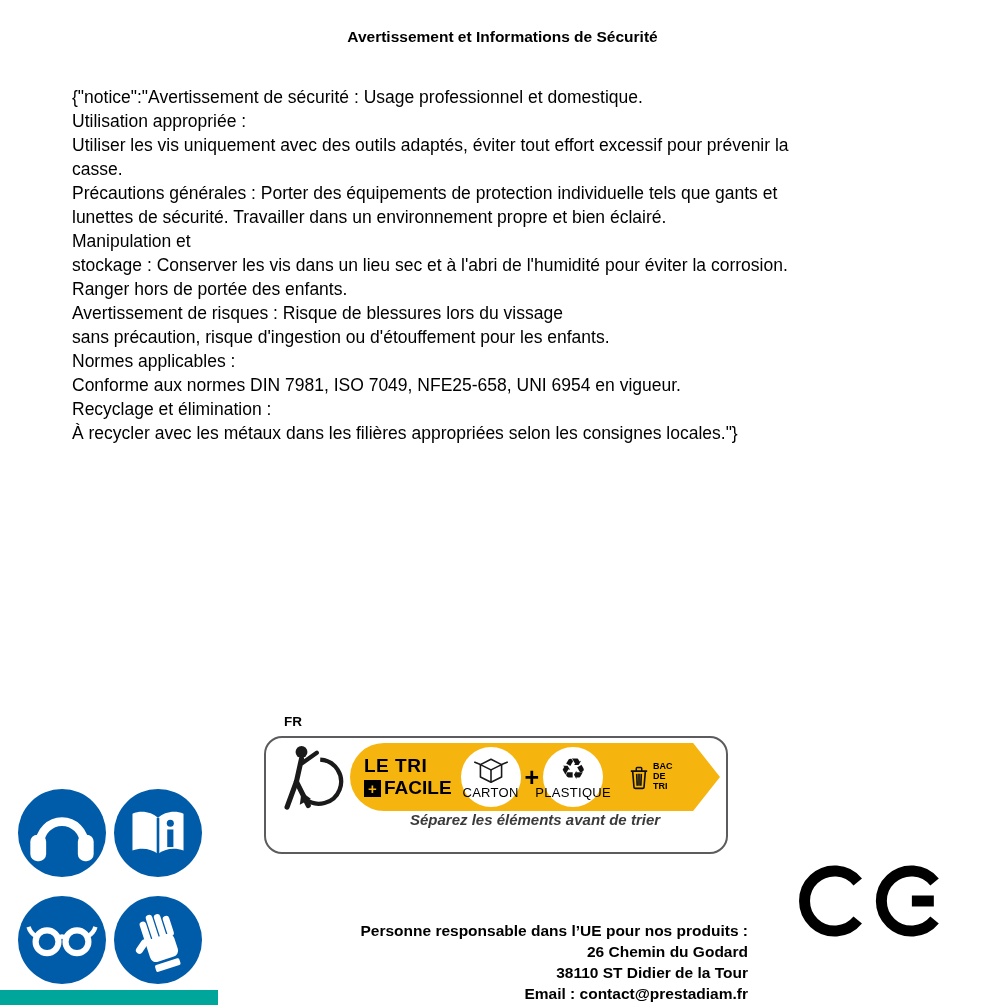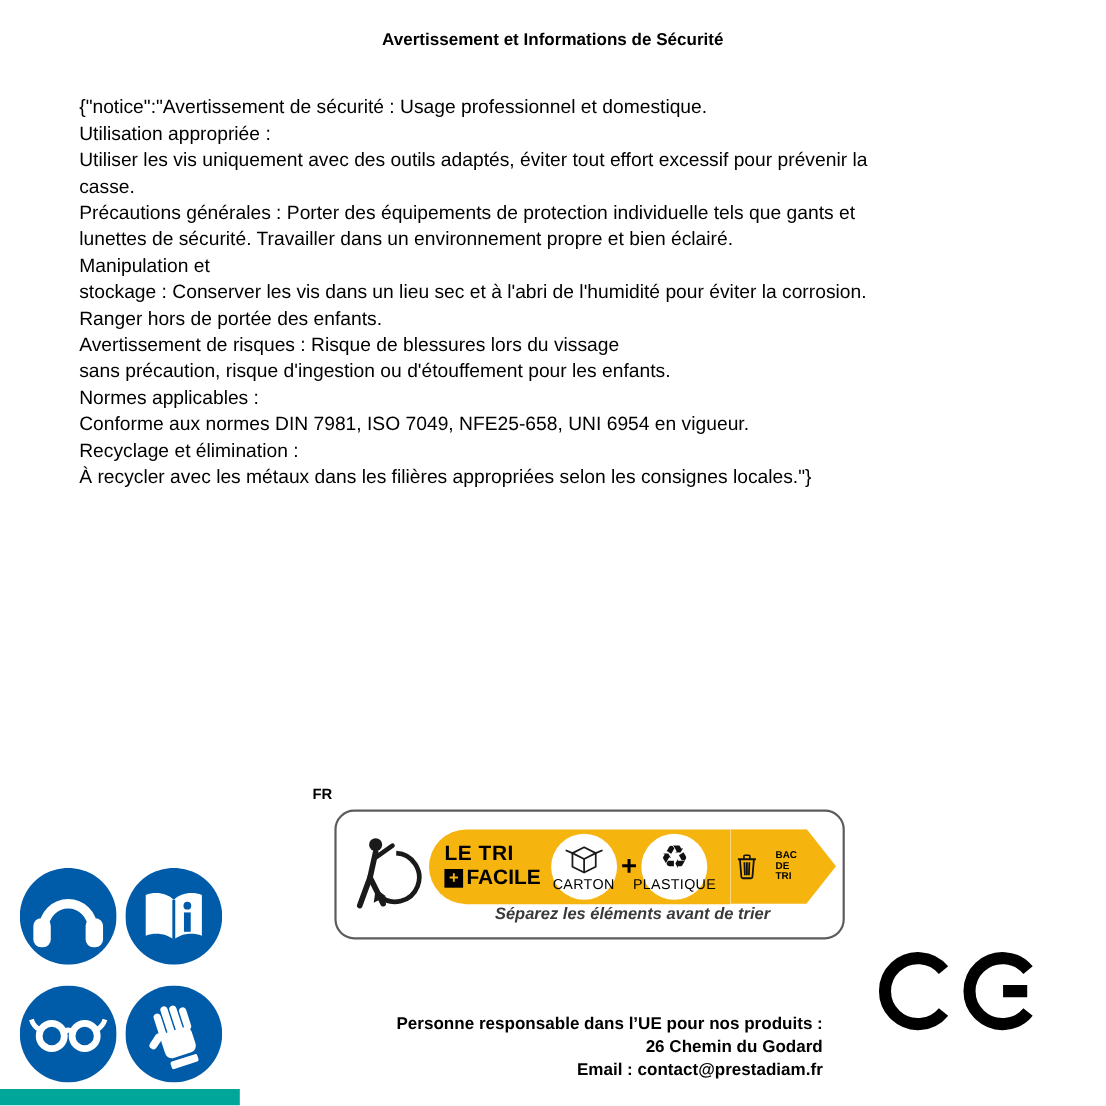--- a/index.html
+++ b/index.html
@@ -22,21 +22,21 @@
     display:grid; grid-template-columns:88px 88px; grid-auto-rows:88px;
     column-gap:8px; row-gap:19px;
   }
   .safety-grid svg { width:88px; height:88px; display:block; }
 
   
   .fr-label { position:absolute; left:284px; top:714px; font-size:13.5px; font-weight:bold; }
   .tri-container {
     position:absolute; left:264px; top:736px; width:464px; height:118px;
     box-sizing:border-box; border:2px solid #5c5c5e; border-radius:18px;
-    background:#fff; display:flex; align-items:center; padding:5px 6px 3px 4px;margin-left:40px;
+    background:#fff; display:flex; align-items:flex-start; padding:5px 6px 3px 4px;
   }
   .triman { width:80px; display:flex; align-items:center; justify-content:center; }
   .tri-right { flex:1; display:flex; flex-direction:column; min-width:0; }
   .tri-band-row { display:flex; height:68px; }
   .tri-band {
     flex:1; background:#f6b40f; border-radius:34px 0 0 34px;
     display:flex; align-items:center; padding-left:14px; min-width:0;
   }
   .tri-words { margin-right:9px; color:#000; }
   .tri-top { font-weight:bold; font-size:19px; letter-spacing:.5px; }
@@ -50,21 +50,21 @@
     width:60px; height:60px; background:#fff; border-radius:50%;
     display:flex; flex-direction:column; align-items:center; justify-content:center;
     flex:0 0 auto;
   }
   .disc-label { font-size:13px; font-weight:normal; letter-spacing:.3px; margin-top:1px; }
   .band-plus { font-size:25px; font-weight:bold; margin:0 4px; flex:0 0 auto; }
   .recycle-glyph { font-size:29px; line-height:30px; color:#111; }
   .pennant {
     flex:0 0 96px; height:68px; background:#f6b40f;
     clip-path:polygon(0 0, 72% 0, 100% 50%, 72% 100%, 0 100%);
-    display:flex; align-items:center; gap:16px; padding-left:5px; box-sizing:border-box;
+    display:flex; align-items:center; gap:4px; padding-left:5px; box-sizing:border-box;
   }
   .bac-text { font-size:9px; font-weight:bold; line-height:1.1; color:#000; }
   .tri-strip {
     flex:1; display:flex; align-items:center; justify-content:center;
     font-style:italic; font-weight:bold; font-size:15px; color:#3a3a3a;
   }
 
   .responsible {
     position:absolute; left:252px; top:872px; width:496px;
     text-align:right; font-size:15.5px; font-weight:bold; line-height:21px;margin-top:48px;
@@ -192,20 +192,21 @@
         </div>
       </div>
     </div>
     <div class="tri-strip">Séparez les éléments avant de trier</div>
   </div>
 </div>
 
 <div class="responsible">
   <div>Personne responsable dans l’UE pour nos produits :</div>
   <div>26 Chemin du Godard</div>
+  <div>38110 ST Didier de la Tour</div>
   <div>Email : contact@prestadiam.fr</div>
 </div>
 
 <svg class="ce" viewBox="0 0 205 100">
   <g fill="none" stroke="#000" stroke-width="15">
     <path d="M 83 24 A 41 41 0 1 0 83 76"></path>
     <path d="M 188 24 A 41 41 0 1 0 188 76"></path>
     <line x1="157" y1="50" x2="187" y2="50"></line>
   </g>
 </svg>

